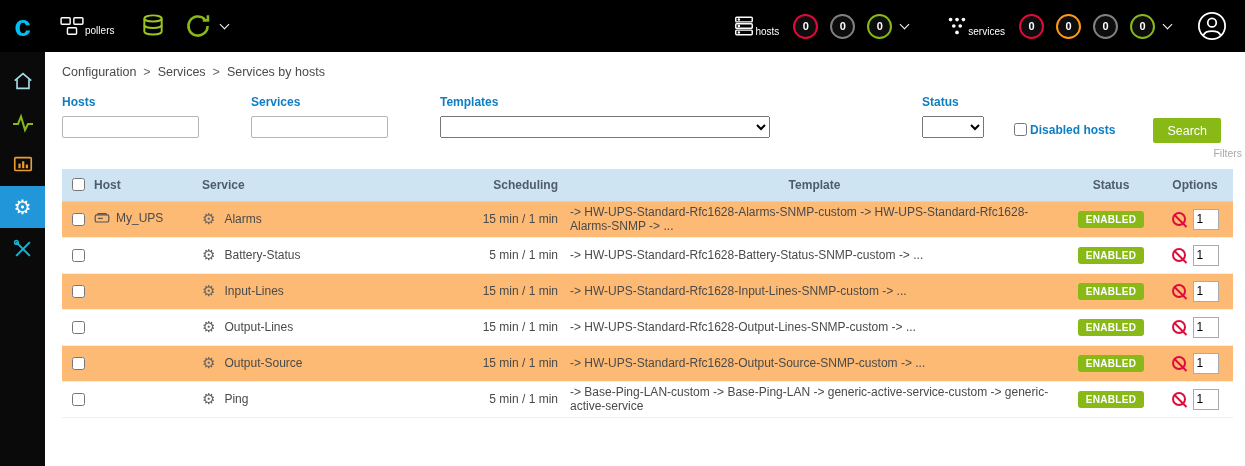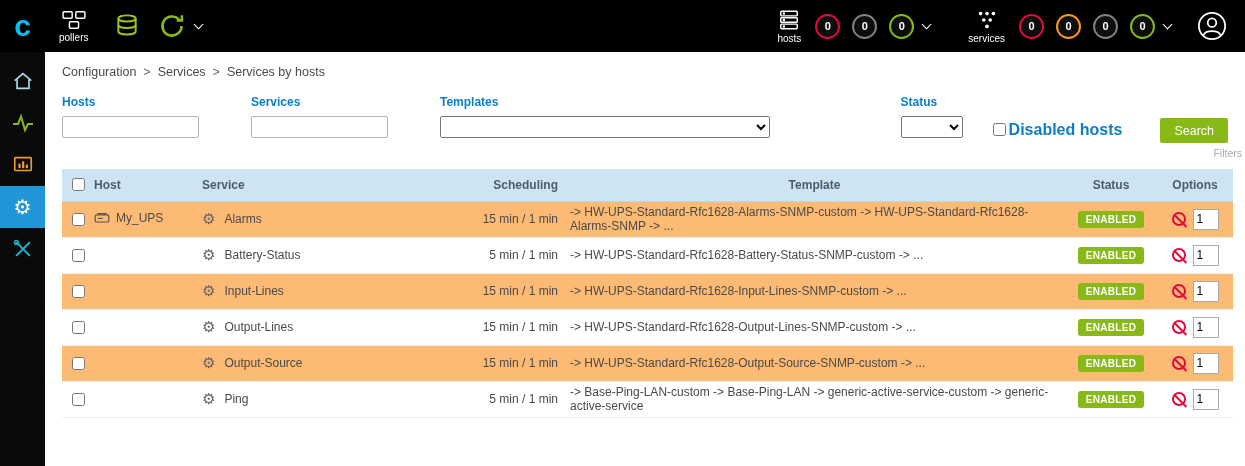--- a/index.html
+++ b/index.html
@@ -12,21 +12,21 @@
 
   
   .topbar {
     height:52px; background:#000; color:#fff;
     display:flex; align-items:center; padding-right:18px;
   }
   .logo {
     width:45px; height:52px; display:flex; align-items:center; justify-content:center;
     font-size:30px; font-weight:bold; color:#00c0f3; cursor:pointer;
   }
-  .tb-col { display:flex; flex-direction:column; align-items:center; cursor:pointer; }
+  .tb-col { display:flex; flex-direction:row; align-items:flex-end; cursor:pointer; }
   .tb-label { font-size:10px; color:#fff; margin-top:2px; }
   .tb-icon { display:block; }
   .chev {
     display:inline-block; width:7px; height:7px;
     border-right:1.8px solid #fff; border-bottom:1.8px solid #fff;
     transform:rotate(45deg); margin-left:9px; margin-top:-3px; cursor:pointer;
   }
   .counters { display:flex; align-items:center; gap:12px; margin-left:14px; }
   .counter {
     width:25px; height:25px; border-radius:50%; border:2px solid #888;
@@ -67,23 +67,23 @@
   .f-label { font-size:12px; font-weight:bold; color:#0e7ec4; margin-bottom:7px; }
   .f-input { width:137px; height:22px; border:1px solid #b5b5b5; border-radius:2px; font-size:12px; padding:0 5px; }
   .f-select { height:22px; font-size:12px; }
   .g-hosts { margin-right:52px; }
   .g-services { margin-right:52px; }
   .g-templates { }
   .g-templates select { width:330px; }
   .g-status { margin-left:auto; }
   .g-status select { width:62px; }
   .disabled-wrap { display:flex; align-items:center; margin:25px 0 0 26px; }
-  .disabled-wrap label { font-size:16px; font-weight:bold; color:#0e7ec4; cursor:pointer; }
+  .disabled-wrap label { font-size:12px; font-weight:bold; color:#0e7ec4; cursor:pointer; }
   .search-btn {
-    margin:23px 0 0 38px; height:25px; padding:0 14px;
+    margin:23px 7px 0 38px; height:25px; padding:0 14px;
     background:#88b917; border:none; border-radius:2px;
     color:#fff; font-size:12.5px; cursor:pointer;
   }
   .filters-link {
     position:absolute; right:3px; top:58px;
     font-size:10.5px; color:#a9a9a9; cursor:pointer;
   }
 
   
   .actions-row {

